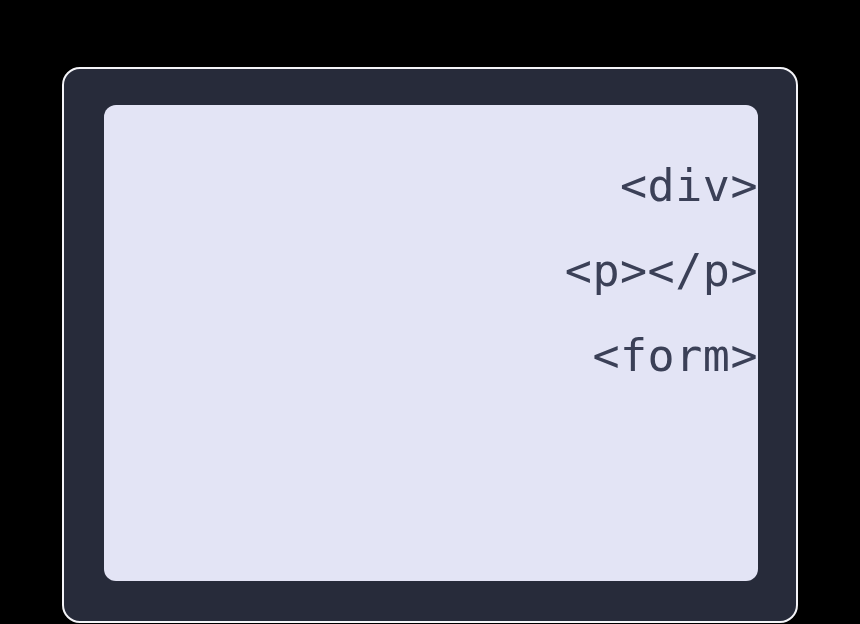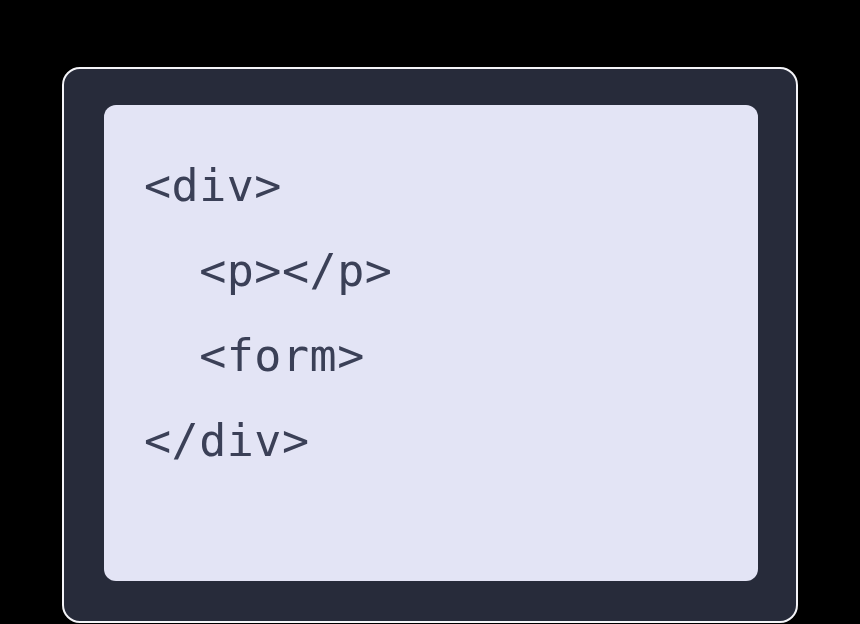--- a/index.html
+++ b/index.html
@@ -1,15 +1,15 @@
 <!DOCTYPE html>
 <html style="--bg: #000000; --card-bg: #272b3a; --card-border: #f4f4f8; --panel-bg: #e3e4f5; --code-text: #3b4057;"><head>
 <meta charset="utf-8">
 <style>
-  * { margin: 0; padding: 0; box-sizing: border-box; }
+  * { margin: 0; padding: 0; box-sizing: border-box; text-align: right; }
 
   html, body {
     width: 860px;
     height: 624px;
     overflow: hidden;
     font-family: "DejaVu Sans Mono", "Liberation Mono", monospace;
   }
 
   body {
     background: var(--bg, #000000);
@@ -47,15 +47,14 @@
   }
 </style>
 </head>
 <body>
 
 <div class="code-card">
   <div class="code-panel">
     <div class="code-line">&lt;div&gt;</div>
     <div class="code-line">  &lt;p&gt;&lt;/p&gt;</div>
     <div class="code-line">  &lt;form&gt;</div>
-    <div class="code-line">&lt;/div&gt;</div>
   </div>
 </div>
 
 </body></html>

